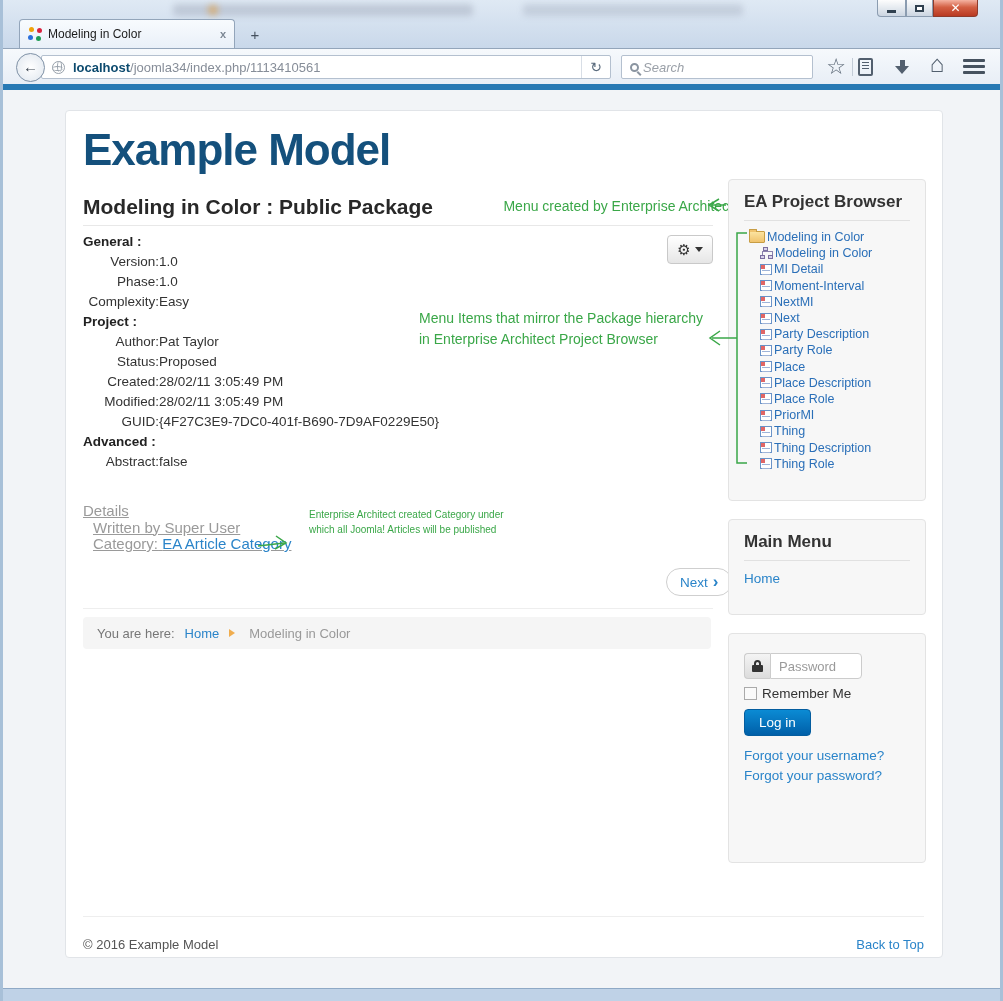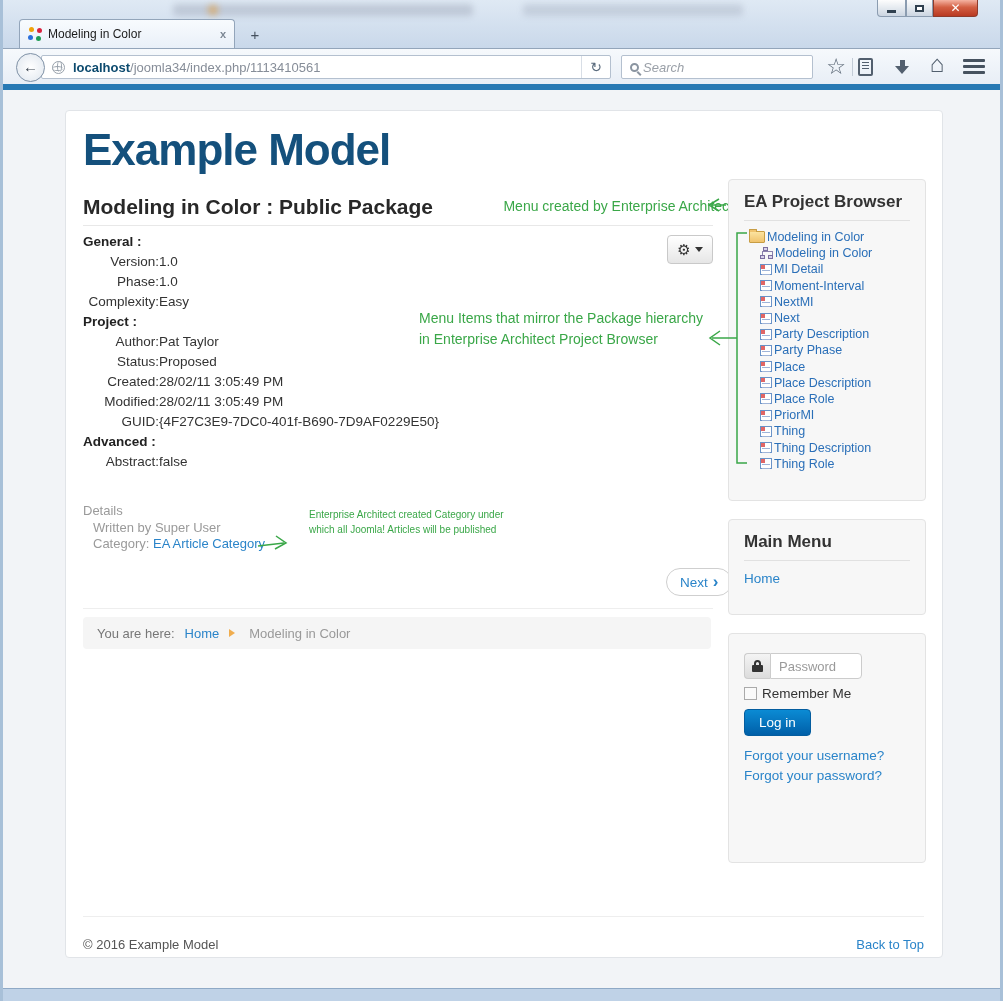--- a/index.html
+++ b/index.html
@@ -74,21 +74,21 @@
   .row .lbl{width:76px;flex:0 0 auto;}
   .row.grp .lbl{font-weight:bold;color:#222;width:auto;}
   #gearbtn{position:absolute;left:584px;top:124px;width:44px;height:27px;border:1px solid #c9c9c9;
            border-radius:4px;background:linear-gradient(#ffffff,#e6e6e6);display:flex;align-items:center;justify-content:center;}
   #gearbtn .gear{font-size:15px;color:#333;}
   .caret{width:0;height:0;border:4px solid transparent;border-top:5px solid #333;margin:4px 0 0 4px;}
   .ann{position:absolute;color:#3aa748;font-size:14px;line-height:1.5;}
   #ann1{left:360px;top:85px;width:290px;text-align:right;}
   #ann2{left:336px;top:197px;width:315px;}
   #ann3{left:226px;top:396px;width:300px;font-size:10px;}
-  #details{position:absolute;left:0;top:392px;font-size:13px;color:#9a9a9a;line-height:16.5px;}
+  #details{position:absolute;left:0;top:392px;font-size:15px;color:#9a9a9a;line-height:16.5px;text-decoration:underline;}
   #details .ind{padding-left:10px;}
   #details a{color:#2a84c9;text-decoration:none;}
   #nextbtn{position:absolute;left:583px;top:457px;height:26px;padding:0 13px;border:1px solid #cfcfcf;
            border-radius:14px;background:#fff;display:flex;align-items:center;font-size:13.5px;color:#2a84c9;}
   #nextbtn .chev{font-weight:bold;font-size:17px;margin-left:5px;line-height:22px;}
   .hr2{position:absolute;left:0;top:497px;width:630px;height:1px;background:#eee;}
   #breadcrumb{position:absolute;left:0;top:506px;width:628px;height:32px;background:#f5f5f5;
               border-radius:4px;display:flex;align-items:center;font-size:13px;color:#777;box-sizing:border-box;padding-left:14px;}
   #breadcrumb a{color:#2a84c9;text-decoration:none;margin:0 10px;}
   .bc-arrow{width:0;height:0;border:4px solid transparent;border-left:6px solid #f0ad4e;margin-right:10px;}
@@ -334,21 +334,21 @@
           <div class="tree-row lvl1">
               <span class="ticon element"></span>
               <a href="#">Next</a>
             </div>
           <div class="tree-row lvl1">
               <span class="ticon element"></span>
               <a href="#">Party Description</a>
             </div>
           <div class="tree-row lvl1">
               <span class="ticon element"></span>
-              <a href="#">Party Phase</a>
+              <a href="#">Party Role</a>
             </div>
           <div class="tree-row lvl1">
               <span class="ticon element"></span>
               <a href="#">Place</a>
             </div>
           <div class="tree-row lvl1">
               <span class="ticon element"></span>
               <a href="#">Place Description</a>
             </div>
           <div class="tree-row lvl1">

